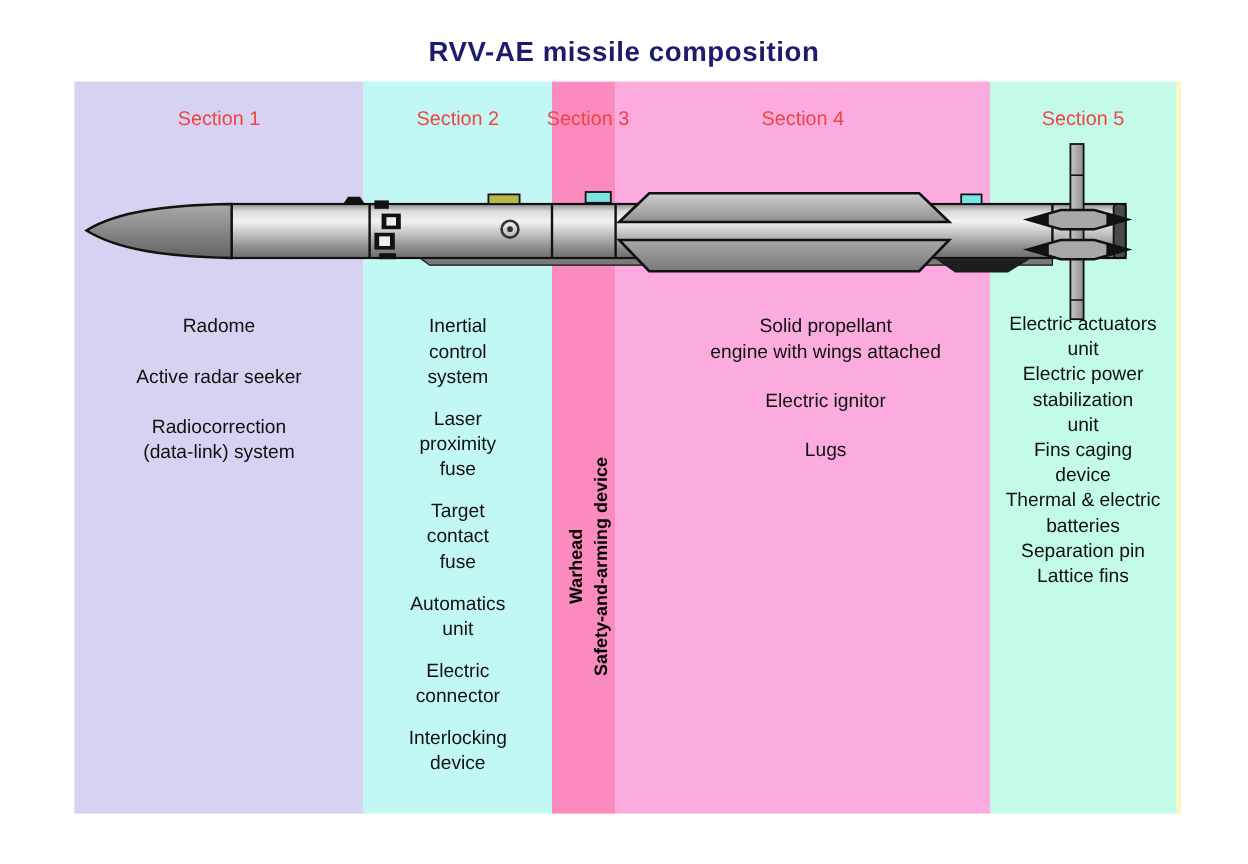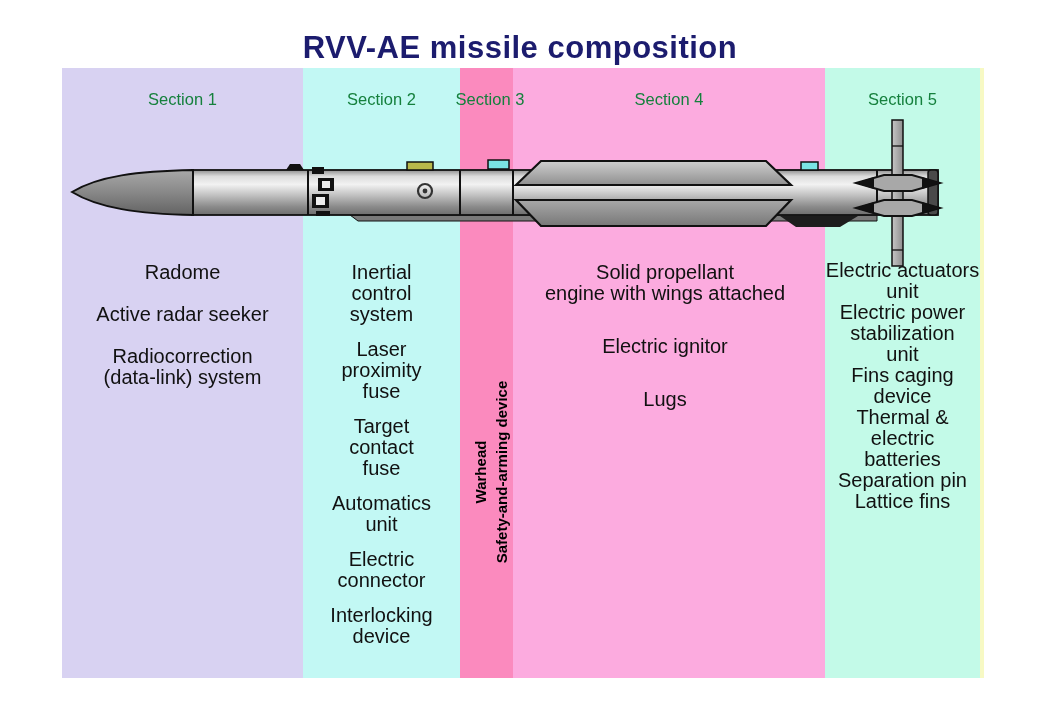--- a/index.html
+++ b/index.html
@@ -2,45 +2,45 @@
 <html><head>
 <meta charset="utf-8">
 <style>
   html,body{margin:0;padding:0;background:#fff;}
   #stage{
     position:relative;width:1040px;height:720px;background:#ffffff;
     font-family:"Liberation Sans", sans-serif;color:#111;overflow:hidden;
   }
   .title{
     position:absolute;left:0;top:30px;width:1040px;text-align:center;
-    font-size:31px;font-weight:bold;color:#1c1c6e;letter-spacing:.5px;
+    font-size:23px;font-weight:bold;color:#1c1c6e;letter-spacing:.5px;
   }
   .band{position:absolute;top:68px;height:610px;}
   .band.s1{left:62px;width:241px;background:#d8d2f2;}
   .band.s2{left:303px;width:157px;background:#c2f8f4;}
   .band.s3{left:460px;width:53px;background:#fb8abe;}
   .band.s4{left:513px;width:312px;background:#fcabdf;}
   .band.s5{left:825px;width:155px;background:#c3fae8;border-right:4px solid #f7f9c4;}
   .sec-header{
-    position:absolute;top:90px;text-align:center;font-size:16.5px;color:#15803d;
+    position:absolute;top:90px;text-align:center;font-size:16.5px;color:#ef4444;
     white-space:nowrap;
   }
   .sec-header.h1{left:62px;width:241px;}
   .sec-header.h2{left:303px;width:157px;}
   .sec-header.h3{left:430px;width:120px;}
   .sec-header.h4{left:513px;width:312px;}
   .sec-header.h5{left:825px;width:155px;}
   .items{
     position:absolute;display:flex;flex-direction:column;align-items:center;
-    text-align:center;font-size:20px;line-height:21px;color:#111;
+    text-align:center;font-size:16px;line-height:21px;color:#111;
   }
   .items .item{white-space:pre-line;}
   .items.c1{left:62px;width:241px;top:262px;gap:21px;}
   .items.c2{left:303px;width:157px;top:262px;gap:14px;}
-  .items.c4{left:513px;width:304px;top:262px;gap:32px;}
+  .items.c4{left:536px;width:304px;top:262px;gap:20px;}
   .items.c5{left:825px;width:155px;top:260px;}
   .vtext{
     position:absolute;left:362px;top:450px;width:260px;height:44px;
     transform:rotate(-90deg);transform-origin:50% 50%;
     text-align:center;font-size:15px;font-weight:bold;color:#000;
     line-height:21px;white-space:pre-line;
   }
   svg.missile{position:absolute;left:0;top:0;pointer-events:none;}
 </style>
 </head>

